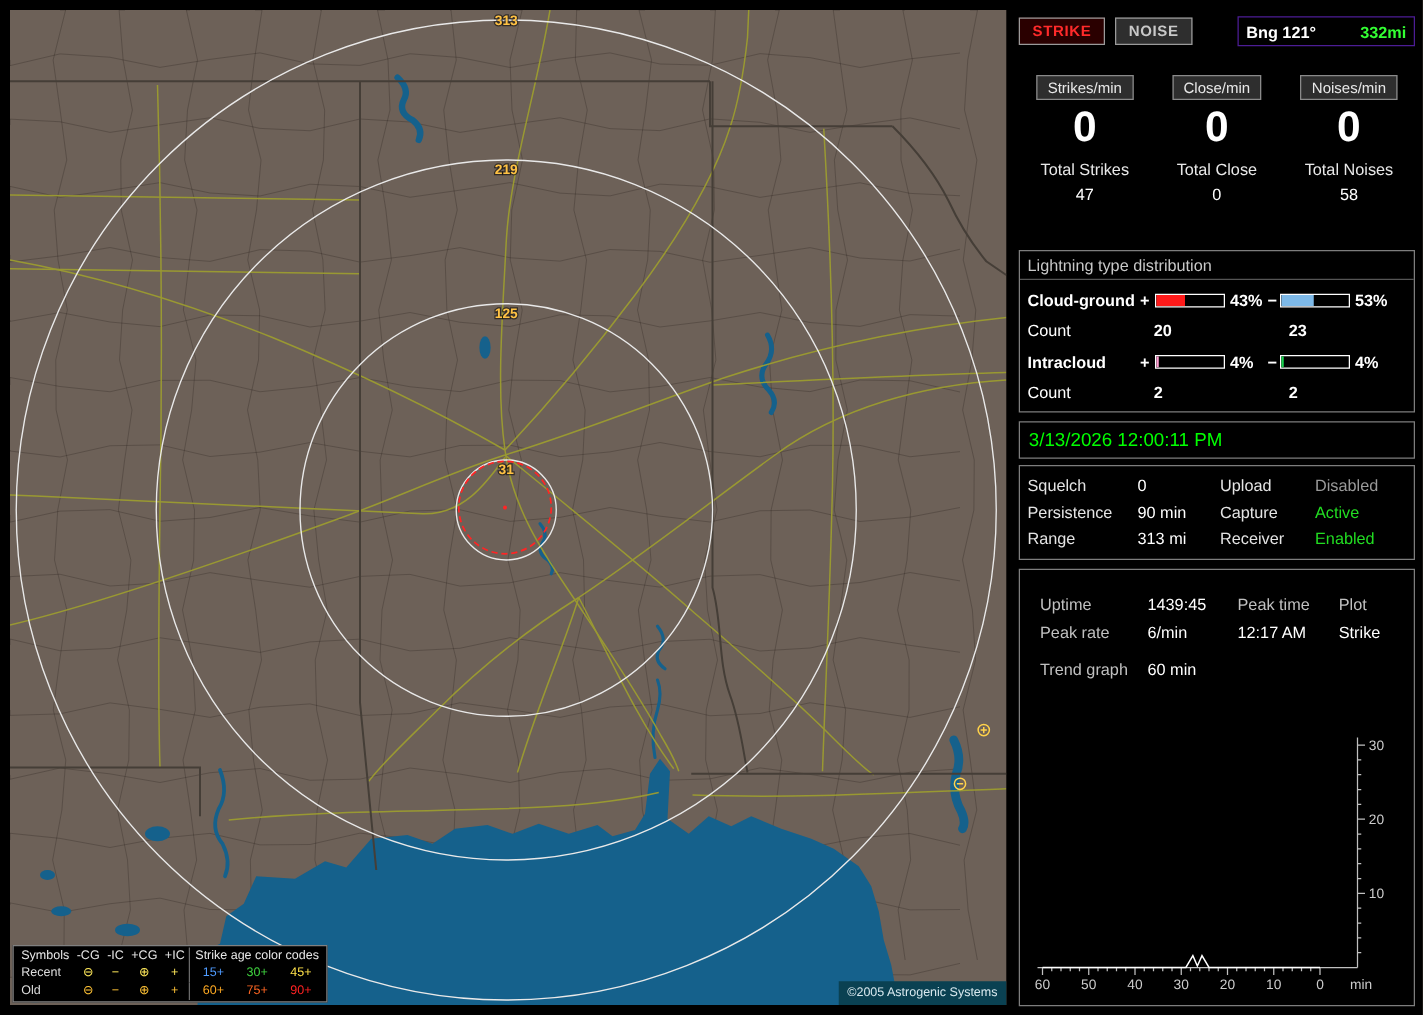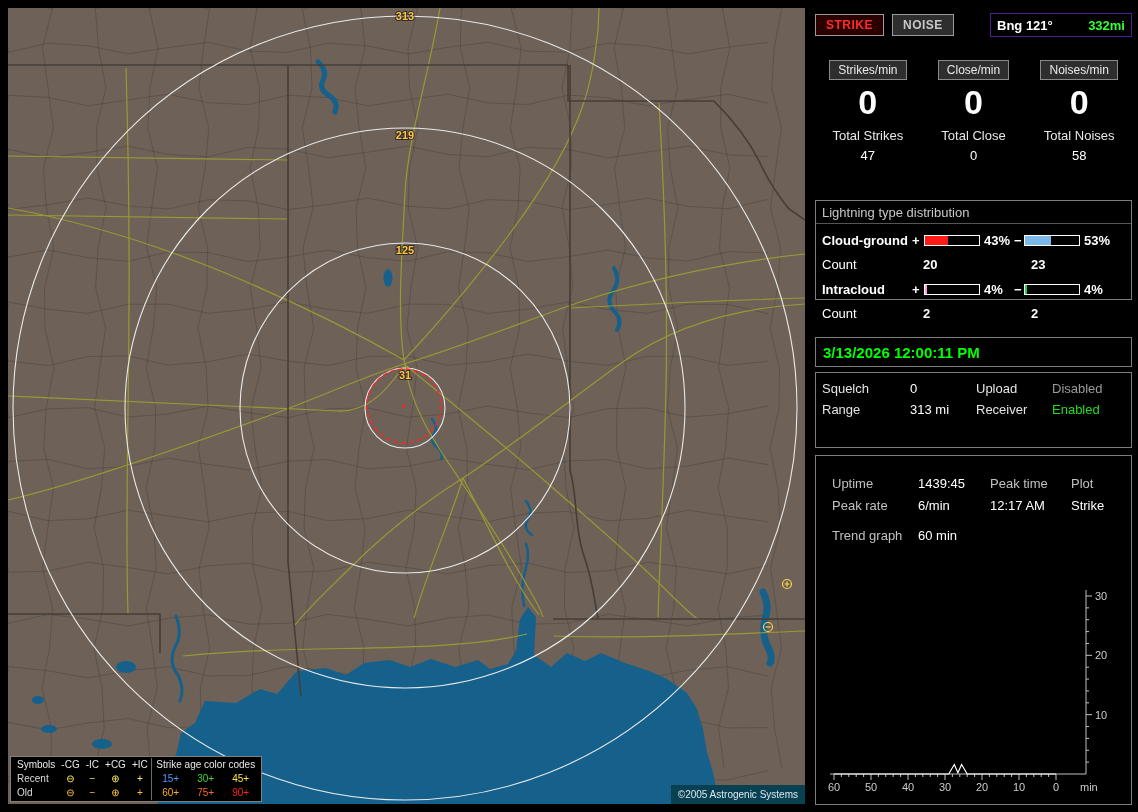--- a/index.html
+++ b/index.html
@@ -37,35 +37,35 @@
   #bng-box .grn{margin-left:auto;color:#33ff33}
 
   #counters{top:46px;height:150px;border:none;display:grid;grid-template-columns:1fr 1fr 1fr;
             text-align:center;padding-top:14px}
   .clabel{display:inline-block;border:1px solid #8a8a8a;background:#2e2e2e;color:#e8e8e8;
           font-size:12px;padding:2px 8px}
   .cvalue{font-size:34px;font-weight:bold;margin-top:4px;line-height:36px}
   .ctlabel{margin-top:8px;color:#e8e8e8}
   .ctvalue{margin-top:5px}
 
-  #dist{top:200px;height:100px;padding-top:3px}
+  #dist{top:200px;height:130px;padding-top:3px}
   .dist-title{color:#c8c8c8;padding:1px 6px 3px;border-bottom:1px solid #555;margin-bottom:4px}
   .dist-row{display:grid;grid-template-columns:90px 12px 56px 34px 10px 56px auto;
             align-items:center;height:24px;padding:0 6px}
   .dlabel{font-weight:bold}
   .dsign{font-weight:bold}
   .dbar{display:inline-block;height:11px;border:1px solid #fff;background:#000;overflow:hidden}
   .dfill{display:block;height:100%}
   .dpct{font-weight:bold;padding-left:4px}
   .count-row{display:grid;grid-template-columns:101px 108px auto;height:25px;
              align-items:center;padding:0 6px}
   .cnum{font-weight:bold}
 
   #datebox{top:337px;height:30px;display:flex;align-items:center;padding:0 7px;
-           color:#00ff00;font-weight:bold;font-size:15px}
+           color:#00ff00;font-weight:normal;font-size:15px}
 
   #statusbox{top:372px;height:76px;padding:5px 6px}
   .st-row{display:grid;grid-template-columns:88px 66px 76px auto;height:21px;align-items:center}
   .st-label{color:#e4e4e4}
 
   #bottombox{top:455px;height:350px;padding:16px;position:absolute}
   .inf-row{display:grid;grid-template-columns:86px 72px 81px auto;height:22px;align-items:center}
   .inf-row.trend{margin-top:8px}
   .ilabel{color:#c0c0c0}
   .ival{color:#fff}
@@ -273,20 +273,26 @@
 <div id="datebox" class="box">
   <span>3/13/2026 12:00:11 PM</span>
 </div>
 
 <div id="statusbox" class="box">
   <div class="st-row">
     <span class="st-label">Squelch</span>
     <span>0</span>
     <span class="st-label">Upload</span>
     <span style="color: rgb(154, 154, 154);">Disabled</span>
+  </div>
+  <div class="st-row">
+    <span class="st-label">Persistence</span>
+    <span>90 min</span>
+    <span class="st-label">Capture</span>
+    <span style="color: rgb(34, 221, 34);">Active</span>
   </div>
   <div class="st-row">
     <span class="st-label">Range</span>
     <span>313 mi</span>
     <span class="st-label">Receiver</span>
     <span style="color: rgb(34, 221, 34);">Enabled</span>
   </div>
 </div>
 
 <div id="bottombox" class="box">

